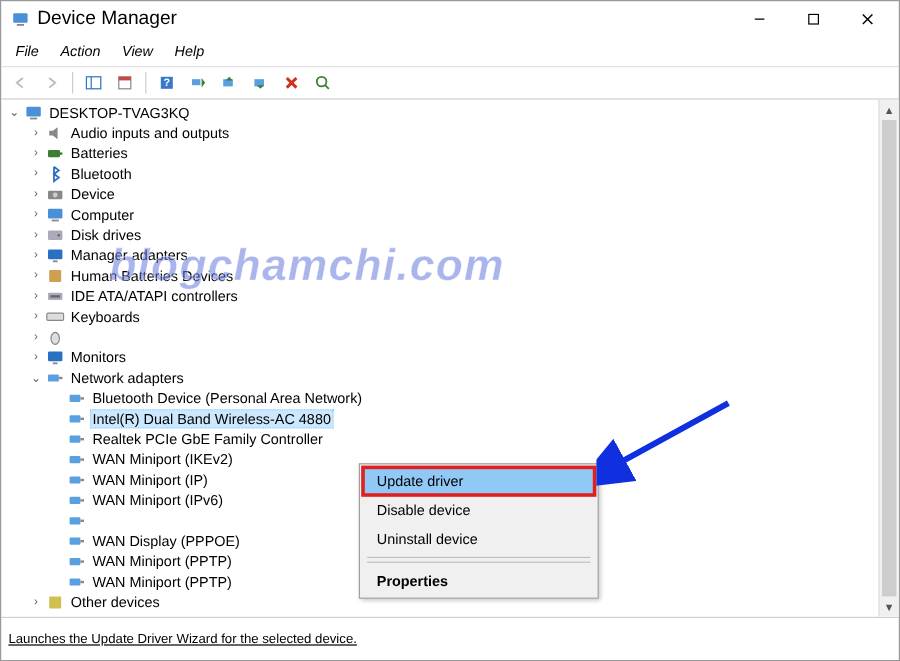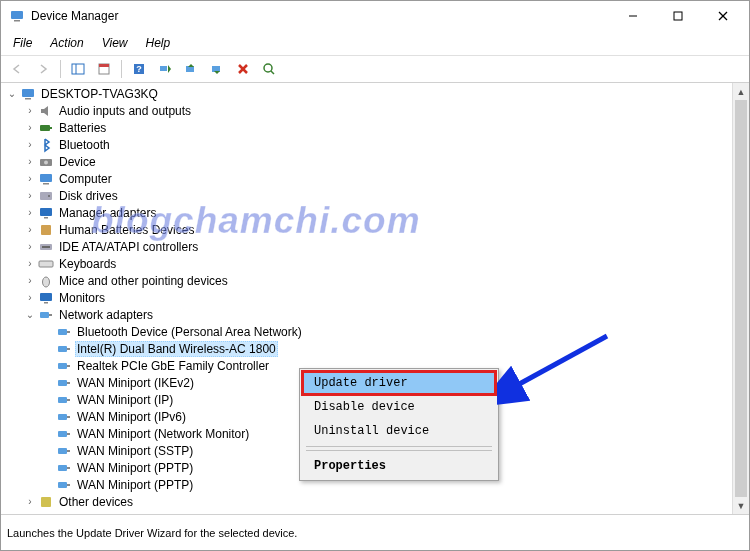--- a/index.html
+++ b/index.html
@@ -1,37 +1,37 @@
 <!DOCTYPE html>
 <html><head>
   <meta charset="utf-8">
   <style>
     * { margin: 0; padding: 0; box-sizing: border-box; }
     body { font-family: "Segoe UI", Tahoma, sans-serif; font-size: 12px; background: #fff; }
     .window { width: 750px; height: 551px; border: 1px solid #999; display: flex; flex-direction: column; position: relative; }
     .titlebar { display: flex; align-items: center; height: 30px; padding: 0 4px 0 8px; }
     .titlebar .ico { width: 16px; height: 16px; margin-right: 6px; display: inline-flex; }
-    .titlebar .title { flex: 1; font-size: 12px; }
+    .titlebar .title { flex: 1; font-size: 16px; }
     .winctrls { display: flex; }
     .winctrls .btn { width: 45px; height: 28px; display: flex; align-items: center; justify-content: center; }
     .menubar { display: flex; padding: 2px 4px; gap: 2px; border-bottom: 1px solid #e0e0e0; font-style: italic; }
     .menubar .mi { padding: 3px 8px; }
     .toolbar { display: flex; align-items: center; padding: 2px 4px; gap: 2px; border-bottom: 1px solid #d0d0d0; }
     .toolbar .tbtn { width: 24px; height: 22px; display: flex; align-items: center; justify-content: center; border: 1px solid transparent; }
     .toolbar .tbtn.disabled { opacity: 0.4; }
     .toolbar .sep { width: 1px; height: 18px; background: #ccc; margin: 0 3px; }
     .content { flex: 1; overflow: auto; padding: 2px; position: relative; }
     .tree { list-style: none; }
     .tree ul { list-style: none; padding-left: 18px; }
     .row { display: flex; align-items: center; height: 17px; padding: 0 2px; white-space: nowrap; }
     .row .exp { width: 14px; text-align: center; font-size: 10px; color: #666; cursor: pointer; user-select: none; }
     .row .ic { width: 16px; height: 16px; margin: 0 3px 0 1px; display: inline-flex; align-items: center; justify-content: center; flex-shrink: 0; }
     .row .lbl { padding: 0 2px; }
     .row.selected .lbl { background: #cce8ff; border: 1px dotted #99d1ff; padding: 0 1px; }
-    .statusbar { height: 36px; border-top: 1px solid #d0d0d0; padding: 12px 6px; font-size: 11px; display: flex; align-items: center; }
+    .statusbar { height: 36px; border-top: 1px solid #d0d0d0; padding: 12px 6px; font-size: 11px; display: flex; align-items: center; text-decoration: underline; }
     .scrollbar-v { position: absolute; right: 0; top: 0; bottom: 0; width: 17px; background: #f0f0f0; border-left: 1px solid #ddd; display: flex; flex-direction: column; }
     .scrollbar-v .arrow { height: 17px; display: flex; align-items: center; justify-content: center; font-size: 9px; color: #555; }
     .scrollbar-v .thumb { flex: 1; background: #cdcdcd; margin: 0 2px; }
     .context-menu { position: absolute; background: #f0f0f0; border: 1px solid #a0a0a0; box-shadow: 2px 2px 4px rgba(0,0,0,0.25); min-width: 200px; padding: 2px; }
     .context-menu .cmi { padding: 5px 12px; font-size: 12px; }
     .context-menu .cmi.hl { background: #90c8f6; outline: 3px solid #e02020; outline-offset: -2px; }
     .context-menu .cmsep { height: 1px; background: #c0c0c0; margin: 3px 4px; }
     .watermark { position: absolute; top: 117px; left: 90px; font-size: 37px; font-weight: bold; font-style: italic; color: rgba(100,120,220,0.55); letter-spacing: 1px; pointer-events: none; -webkit-text-stroke: 0.5px rgba(255,255,255,0.6); }
     .annot-arrow { position: absolute; pointer-events: none; }
   </style>
@@ -269,21 +269,20 @@
               </div>
             </li>
             <li>
               <div class="row">
                 <span class="exp">›</span>
                 <span class="ic">
                   <svg viewBox="0 0 16 16">
                     <ellipse cx="8" cy="9" rx="3.5" ry="5" fill="#ddd" stroke="#888"></ellipse>
                   </svg>
                 </span>
-                <span class="lbl">Mice and other pointing devices</span>
               </div>
             </li>
             <li>
               <div class="row">
                 <span class="exp">›</span>
                 <span class="ic">
                   <svg viewBox="0 0 16 16">
                     <rect x="2" y="3" width="12" height="8" fill="#2a70c0" rx="1"></rect>
                     <rect x="6" y="12" width="4" height="1.5" fill="#888"></rect>
                   </svg>
@@ -317,21 +316,21 @@
                 </li>
                 <li>
                   <div class="row selected">
                     <span class="exp"></span>
                     <span class="ic">
                       <svg viewBox="0 0 16 16">
                         <rect x="2" y="5" width="9" height="6" fill="#5aa0e0" rx="1"></rect>
                         <rect x="11" y="7" width="3" height="2" fill="#888"></rect>
                       </svg>
                     </span>
-                    <span class="lbl">Intel(R) Dual Band Wireless-AC 1800</span>
+                    <span class="lbl">Intel(R) Dual Band Wireless-AC 4880</span>
                   </div>
                 </li>
                 <li>
                   <div class="row">
                     <span class="exp"></span>
                     <span class="ic">
                       <svg viewBox="0 0 16 16">
                         <rect x="2" y="5" width="9" height="6" fill="#5aa0e0" rx="1"></rect>
                         <rect x="11" y="7" width="3" height="2" fill="#888"></rect>
                       </svg>
@@ -377,33 +376,32 @@
                 </li>
                 <li>
                   <div class="row">
                     <span class="exp"></span>
                     <span class="ic">
                       <svg viewBox="0 0 16 16">
                         <rect x="2" y="5" width="9" height="6" fill="#5aa0e0" rx="1"></rect>
                         <rect x="11" y="7" width="3" height="2" fill="#888"></rect>
                       </svg>
                     </span>
-                    <span class="lbl">WAN Miniport (Network Monitor)</span>
-                  </div>
-                </li>
-                <li>
-                  <div class="row">
-                    <span class="exp"></span>
-                    <span class="ic">
-                      <svg viewBox="0 0 16 16">
-                        <rect x="2" y="5" width="9" height="6" fill="#5aa0e0" rx="1"></rect>
-                        <rect x="11" y="7" width="3" height="2" fill="#888"></rect>
-                      </svg>
-                    </span>
-                    <span class="lbl">WAN Miniport (SSTP)</span>
+                  </div>
+                </li>
+                <li>
+                  <div class="row">
+                    <span class="exp"></span>
+                    <span class="ic">
+                      <svg viewBox="0 0 16 16">
+                        <rect x="2" y="5" width="9" height="6" fill="#5aa0e0" rx="1"></rect>
+                        <rect x="11" y="7" width="3" height="2" fill="#888"></rect>
+                      </svg>
+                    </span>
+                    <span class="lbl">WAN Display (PPPOE)</span>
                   </div>
                 </li>
                 <li>
                   <div class="row">
                     <span class="exp"></span>
                     <span class="ic">
                       <svg viewBox="0 0 16 16">
                         <rect x="2" y="5" width="9" height="6" fill="#5aa0e0" rx="1"></rect>
                         <rect x="11" y="7" width="3" height="2" fill="#888"></rect>
                       </svg>
@@ -435,21 +433,21 @@
                 </span>
                 <span class="lbl">Other devices</span>
               </div>
             </li>
           </ul>
       </li>
     </ul>
 
     <div class="watermark">blogchamchi.com</div>
 
-    <div class="context-menu" style="left:298px; top:285px;font-family:Liberation Mono, monospace;">
+    <div class="context-menu" style="left:298px; top:303px;">
       <div class="cmi hl">Update driver</div>
       <div class="cmi">Disable device</div>
       <div class="cmi">Uninstall device</div>
       <div class="cmsep"></div>
       <div class="cmsep"></div>
       <div class="cmi" style="font-weight:bold;">Properties</div>
     </div>
 
     <svg class="annot-arrow" style="left:496px; top:243px;" width="120" height="80">
       <defs>

